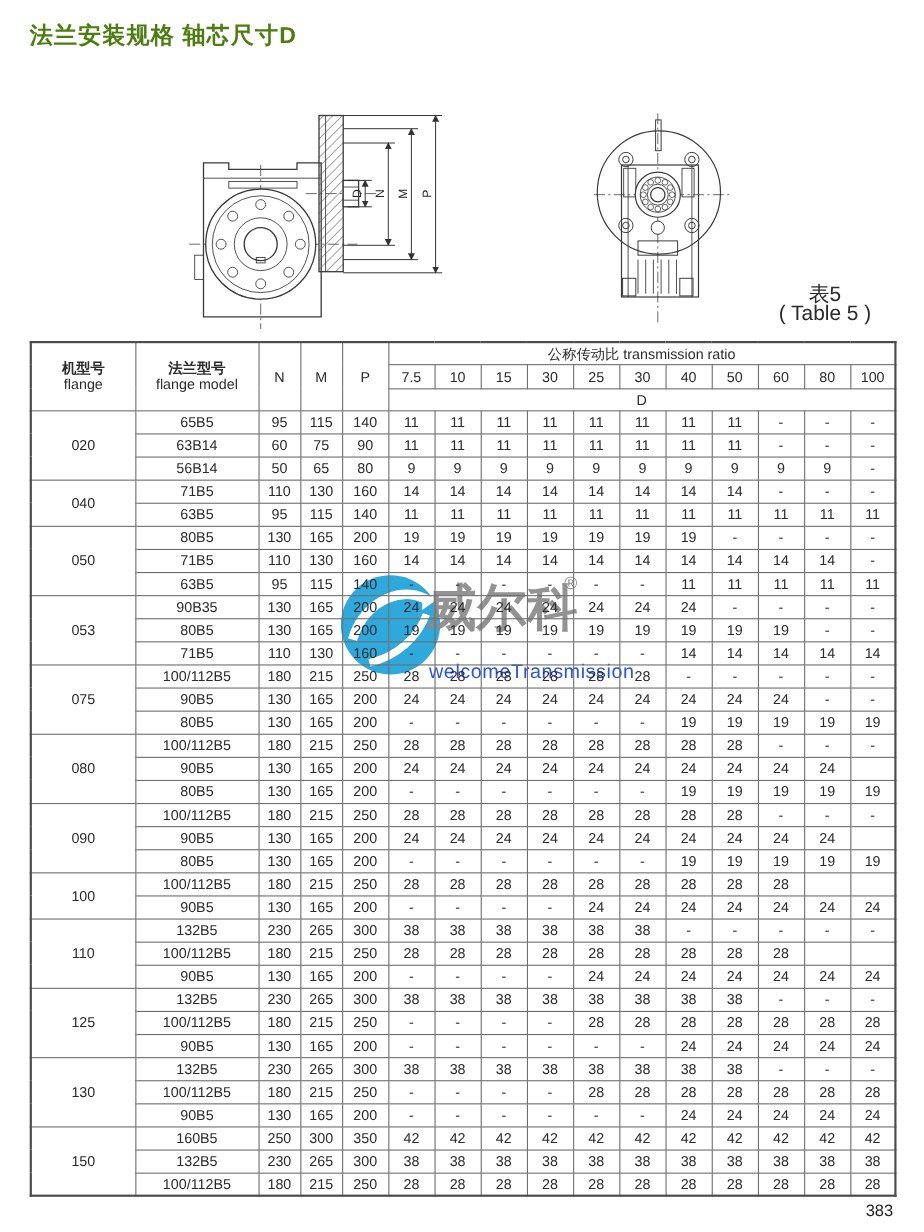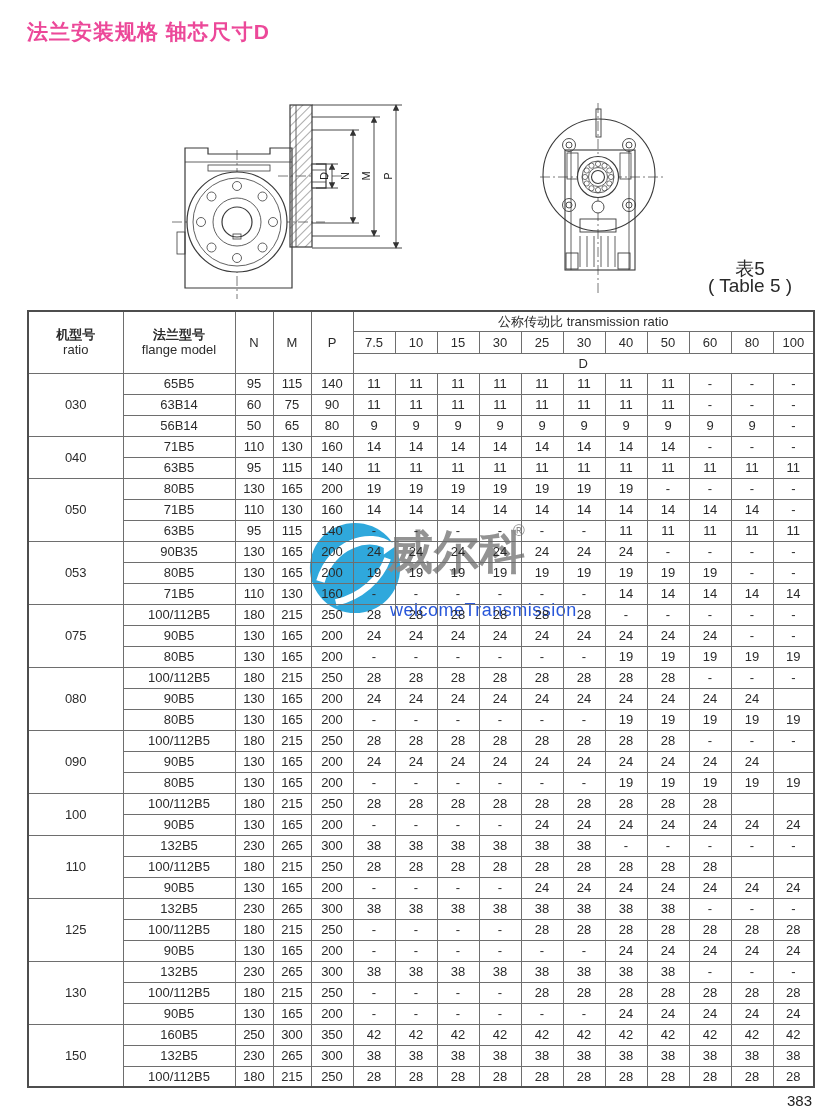--- a/index.html
+++ b/index.html
@@ -2,21 +2,21 @@
 <html><head>
 <meta charset="utf-8">
 <style>
   * { margin:0; padding:0; box-sizing:border-box; }
   html,body { background:#fff; }
   body {
     width:840px; height:1120px; position:relative; overflow:hidden;
     font-family:"Liberation Sans","DejaVu Sans",sans-serif; color:#222;
   }
   .titles { position:absolute; left:27px; top:18px; }
-  .title-zh { font-size:21px; font-weight:bold; color:#ec4899; letter-spacing:1px; }
+  .title-zh { font-size:21px; font-weight:bold; color:#4d7c0f; letter-spacing:1px; }
   .title-en { font-size:19px; font-weight:bold; color:#1e1e1e; margin-top:5px; }
 
   .fig { position:absolute; }
   .fig svg { display:block; }
 
   .table-label { position:absolute; left:690px; top:260px; width:120px; text-align:center;
     font-size:19px; color:#2a2a2a; line-height:17px; }
 
   .watermark { position:absolute; left:295px; top:512px; width:260px; height:112px; z-index:0; }
   .wm-circle { position:absolute; left:12px; top:8px; }
@@ -219,21 +219,21 @@
           <col style="width:42px">
           <col style="width:42px">
           <col style="width:42px">
           <col style="width:42px">
           <col style="width:41px">
       </colgroup>
       <thead>
         <tr class="h1">
           <th rowspan="3">
             <span class="zh">机型号</span><br>
-            <span>ratio</span>
+            <span>flange</span>
           </th>
           <th rowspan="3">
             <span class="zh">法兰型号</span><br>
             <span>flange model</span>
           </th>
           <th rowspan="3">N</th>
           <th rowspan="3">M</th>
           <th rowspan="3">P</th>
           <th colspan="11">公称传动比 transmission ratio</th>
         </tr>
@@ -249,21 +249,21 @@
           <th>60</th>
           <th>80</th>
           <th>100</th>
         </tr>
         <tr class="h3">
           <th colspan="11">D</th>
         </tr>
       </thead>
       <tbody>
           <tr class="group-start">
-            <td rowspan="3">030</td>
+            <td rowspan="3">020</td>
             <td>65B5</td>
             <td>95</td>
             <td>115</td>
             <td>140</td>
             <td>11</td>
             <td>11</td>
             <td>11</td>
             <td>11</td>
             <td>11</td>
             <td>11</td>

